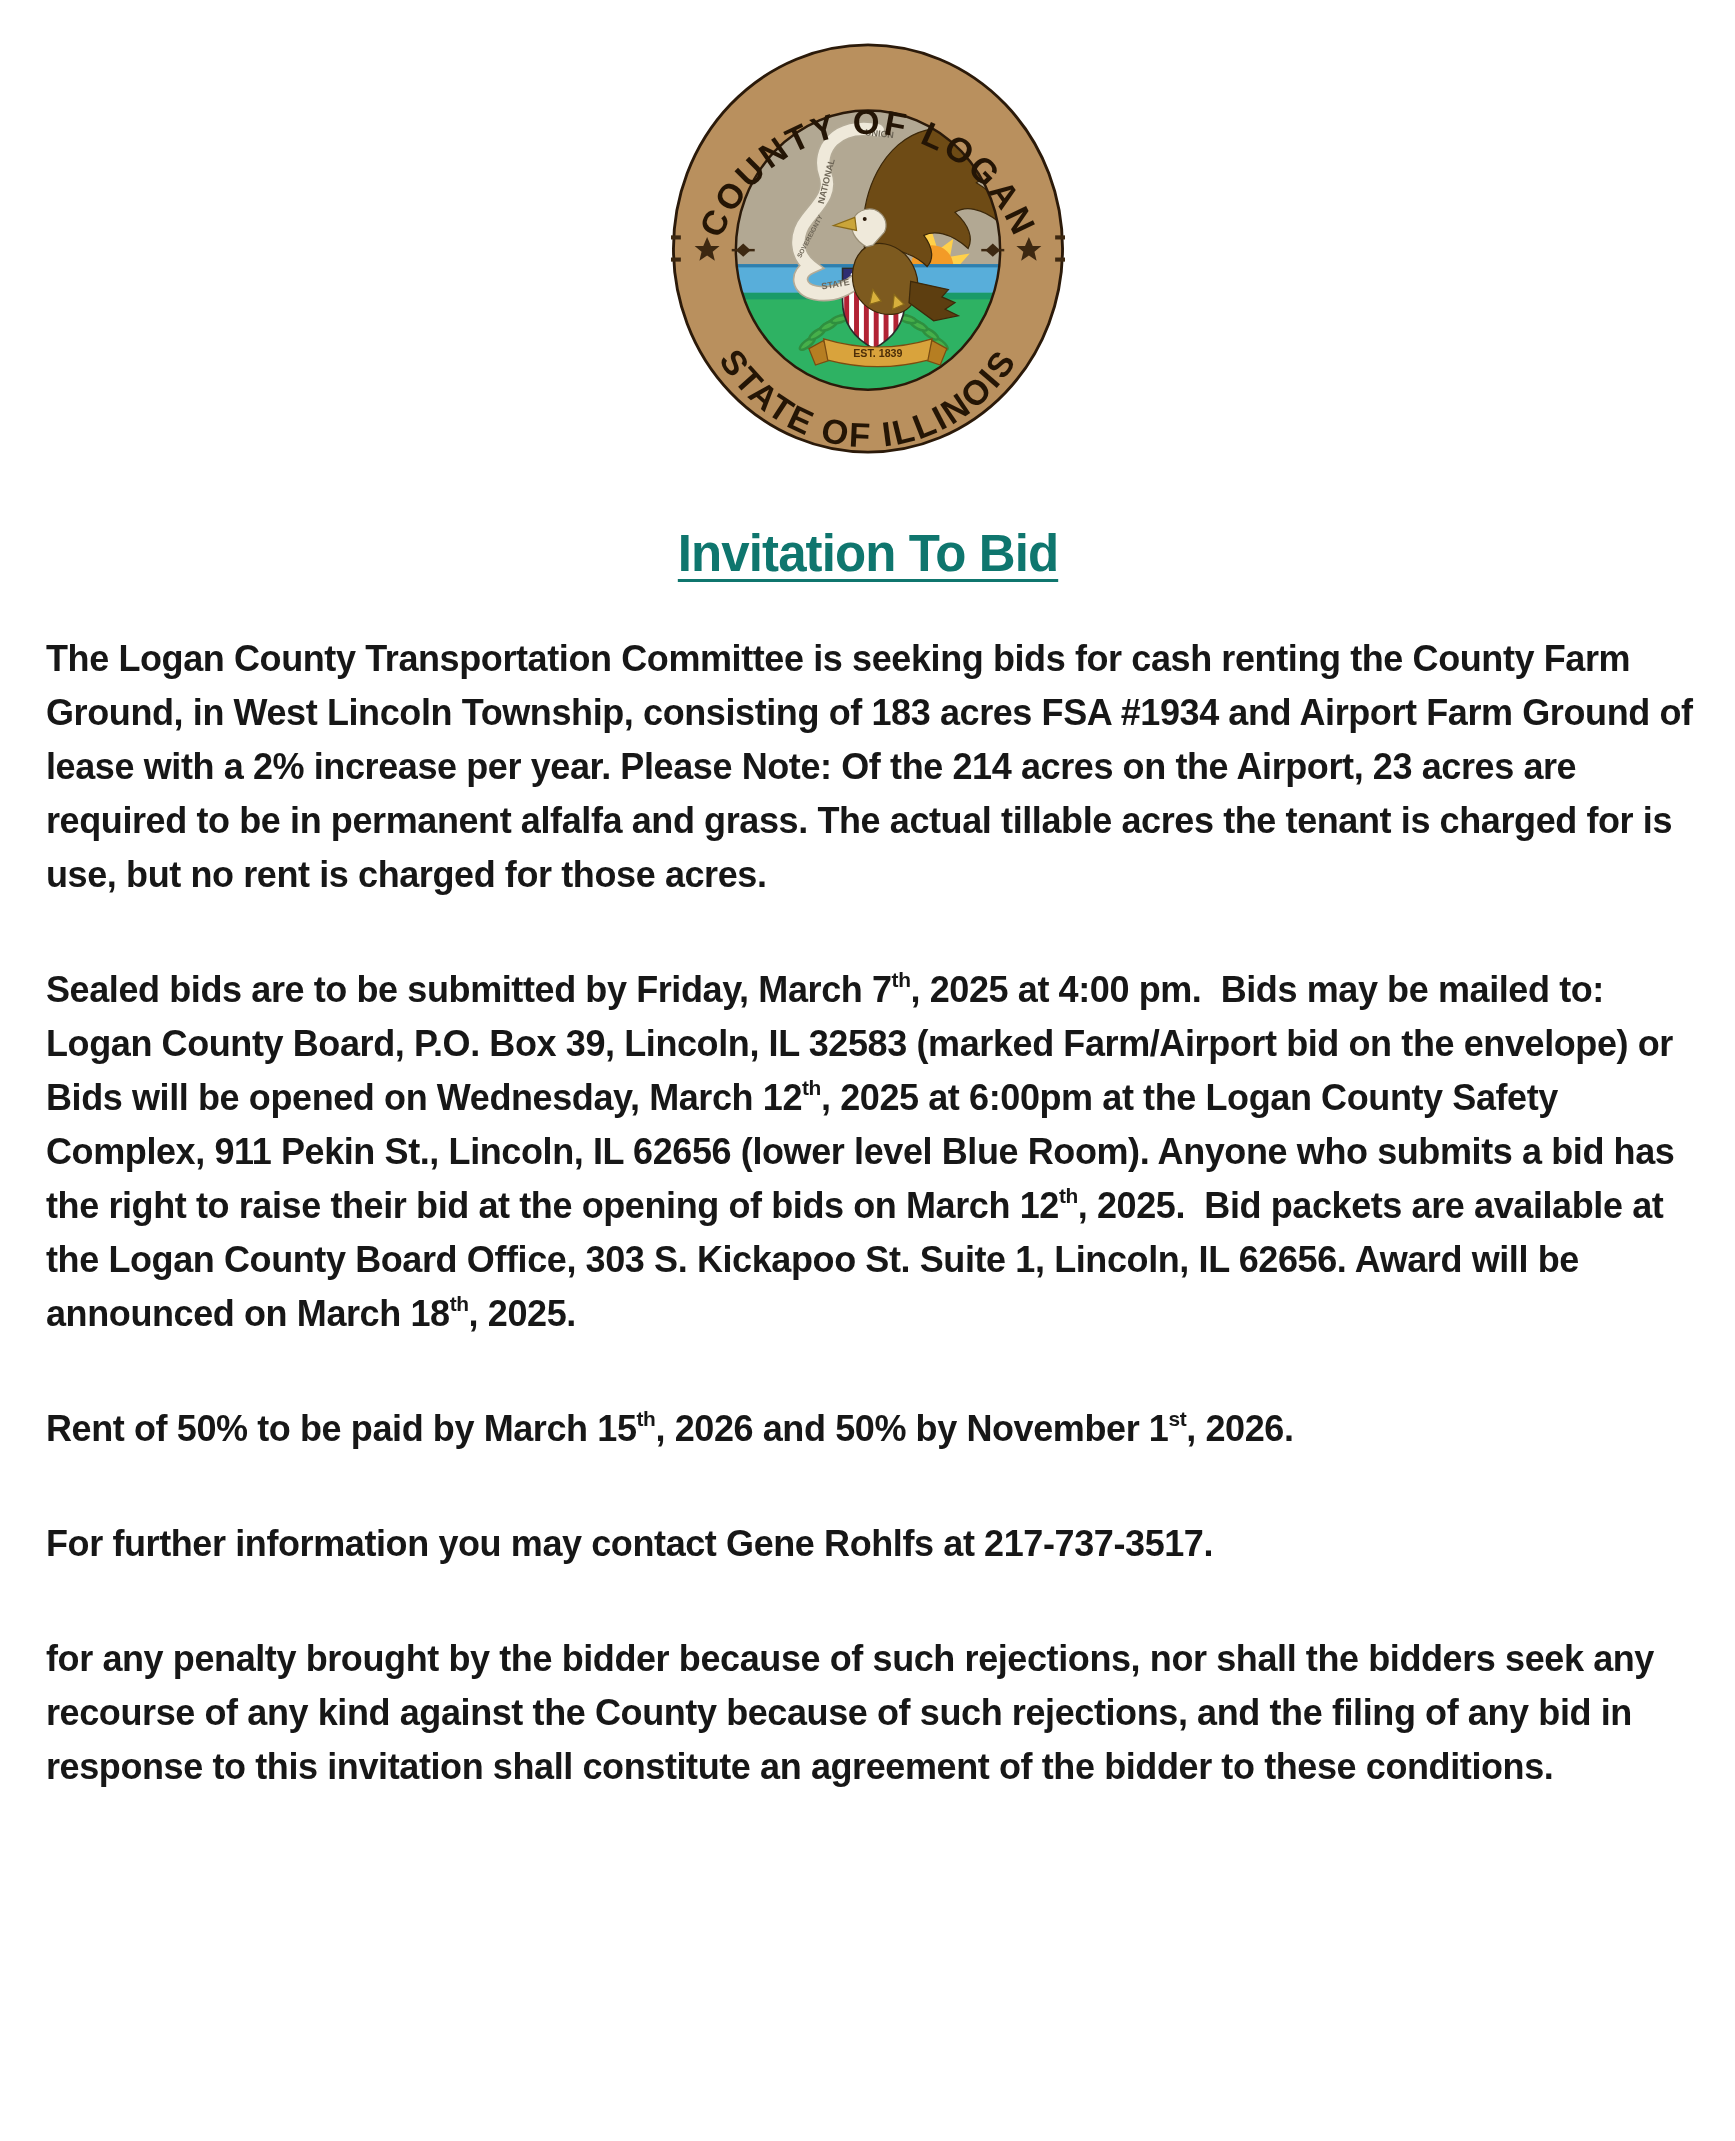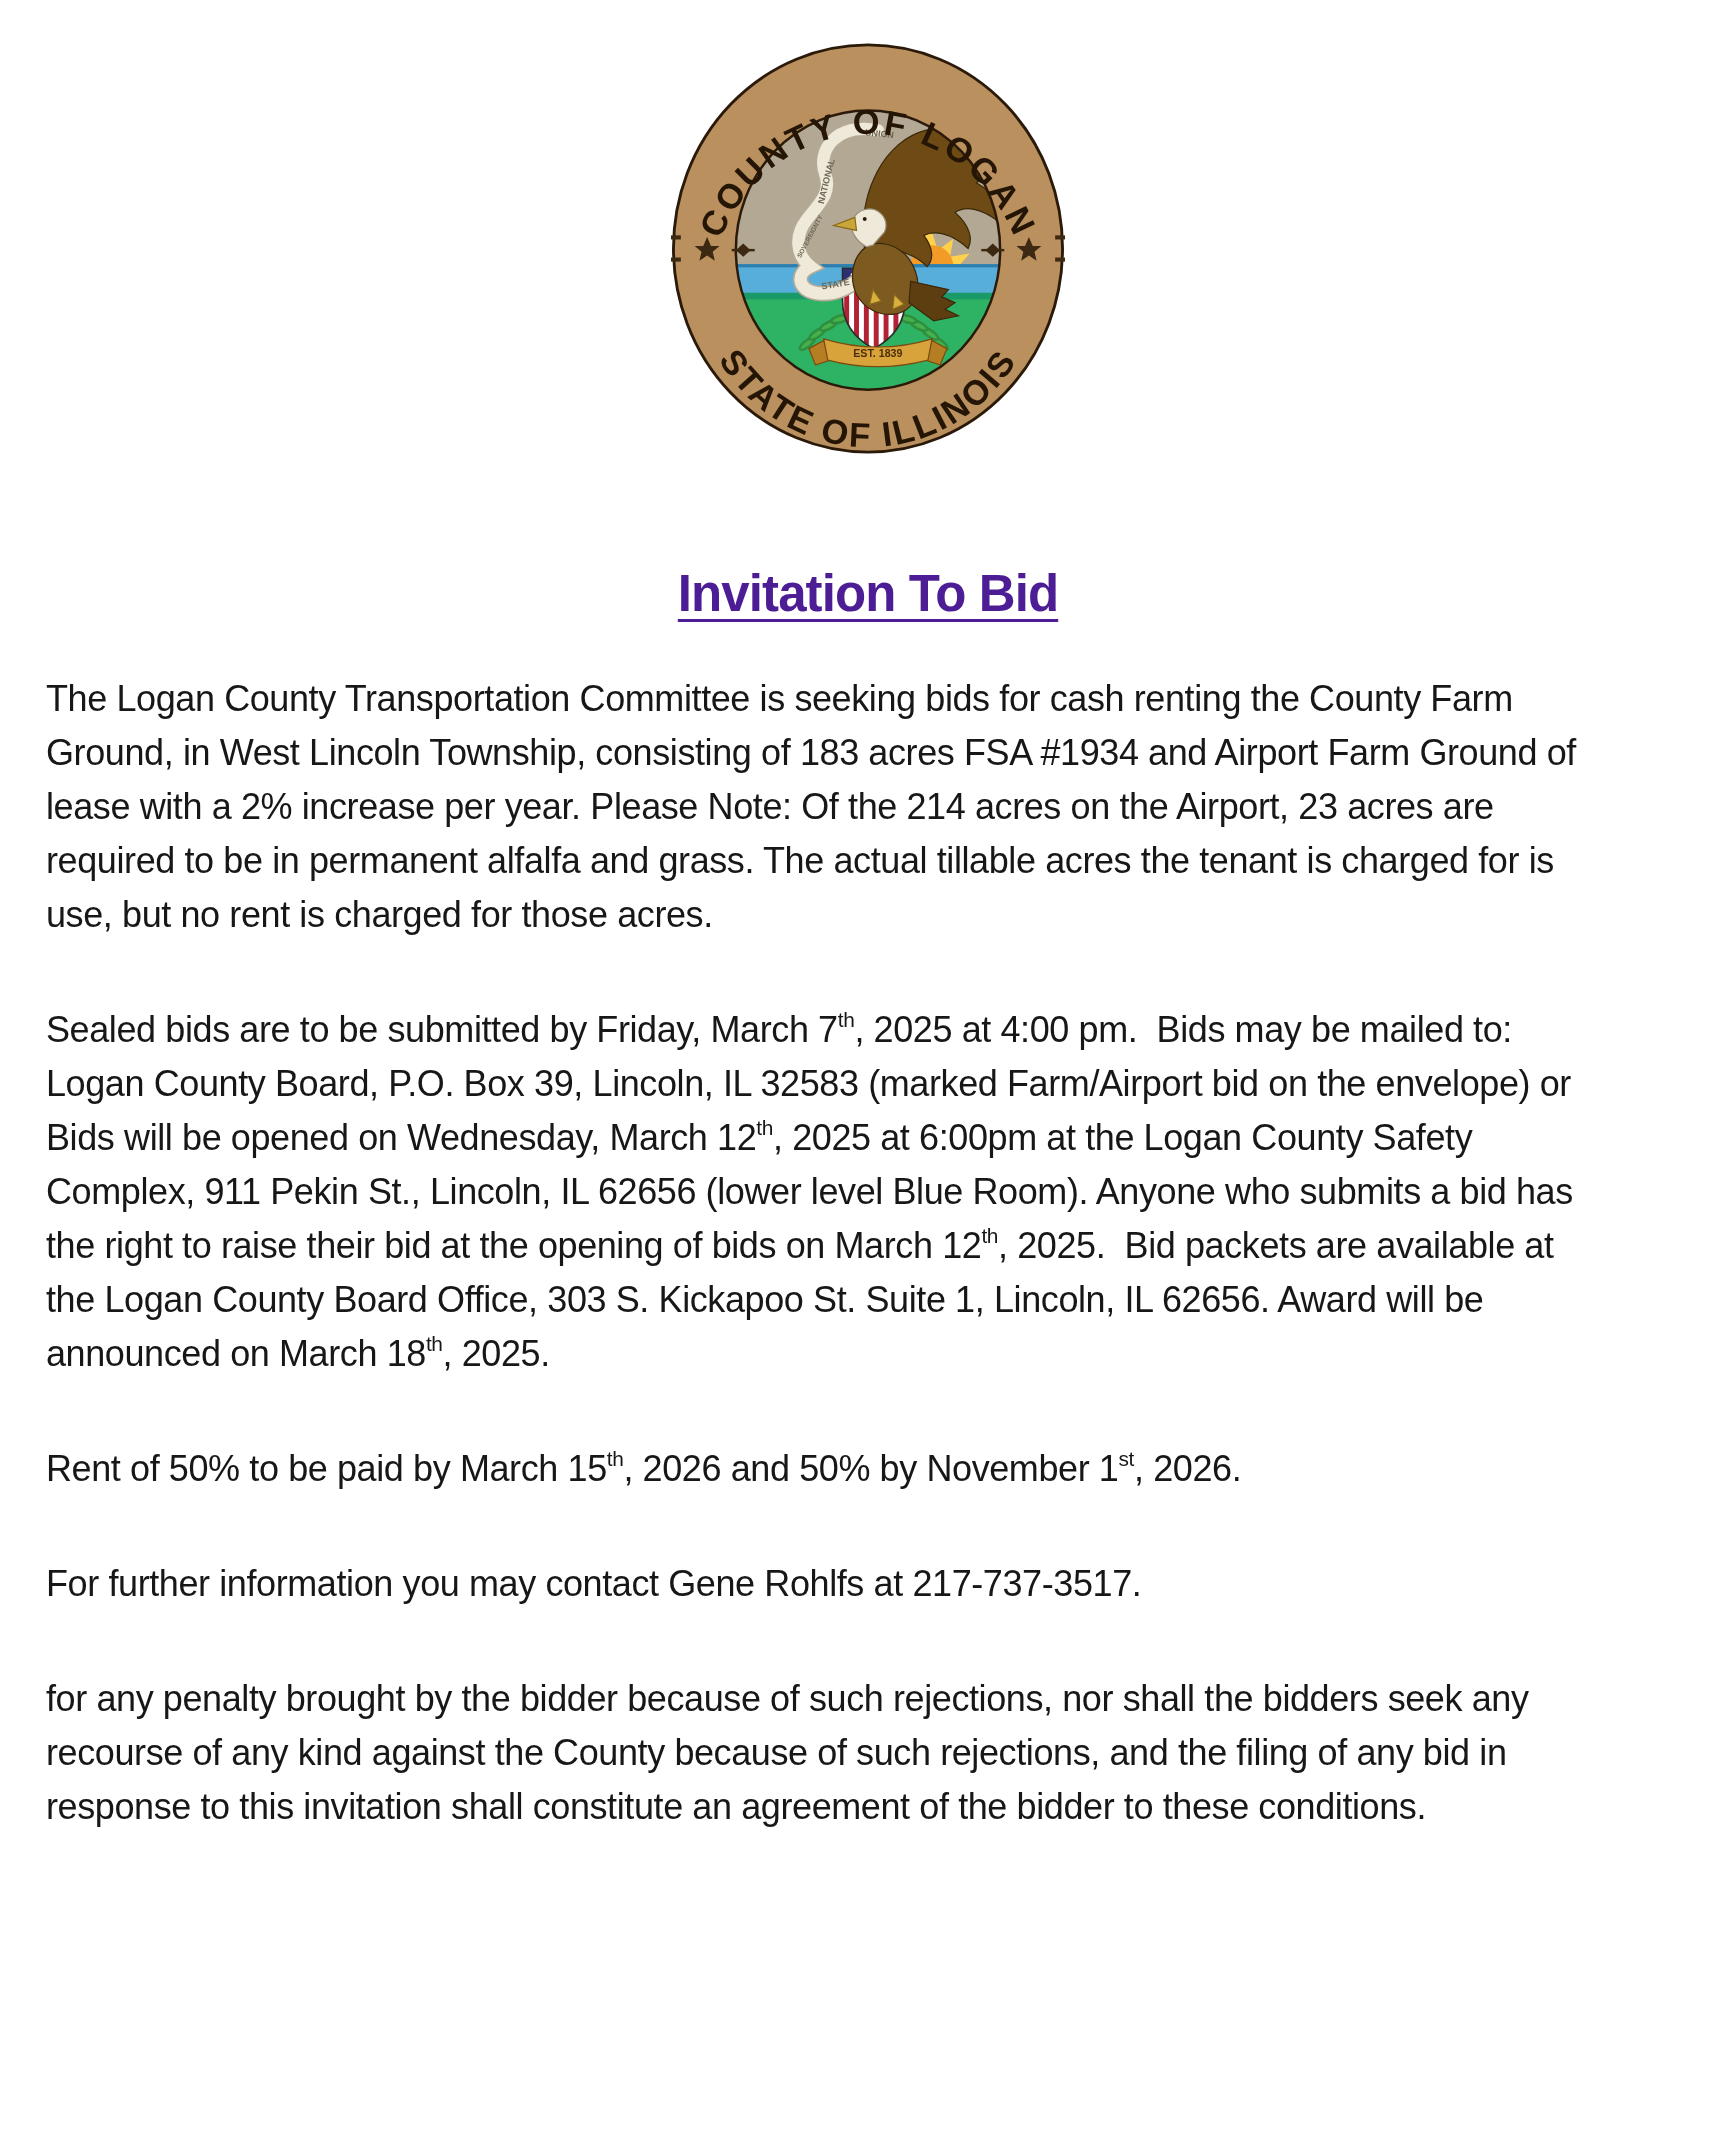--- a/index.html
+++ b/index.html
@@ -10,28 +10,28 @@
     color:#141414;
     overflow:hidden;
   }
   .page { padding:0 46px; }
   .seal-wrap { text-align:center; padding-top:39px; height:419px; }
   h1.doc-title {
     text-align:center;
     font-size:51px;
     font-weight:bold;
     letter-spacing:-0.9px;
-    margin:106px 0 0 0;
+    margin:66px 0 0 0;
     text-decoration:underline;
     text-decoration-thickness:3.4px;
     text-underline-offset:7.7px;
-    color:#4c1d95;
+    color:#0f766e;
   }
   .body-text { margin-top:49px; font-size:36px; letter-spacing:-0.4px; color:#171717; }
-  .para { margin:16px 0 61px 0; }
+  .para { margin:16px 0 61px 0;font-weight:bold; }
   .para:last-child { margin-bottom:0; }
   .line { white-space:pre; line-height:54px; }
   .line sup { font-size:0.58em; line-height:0; position:relative; top:-0.1em; }
   svg text { font-family:"Liberation Sans", sans-serif; }
 </style>
 </head>
 <body>
 
 <div class="page">
 

